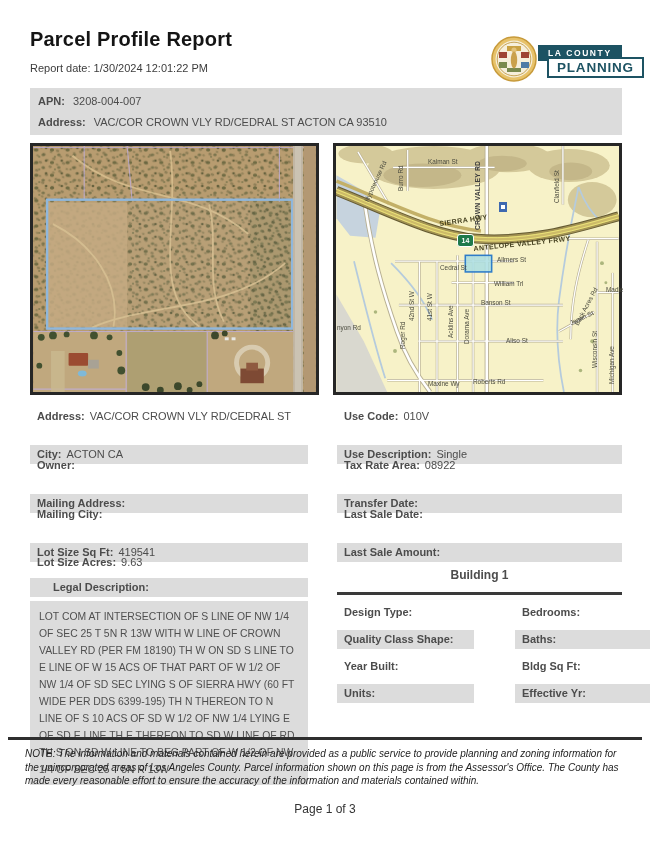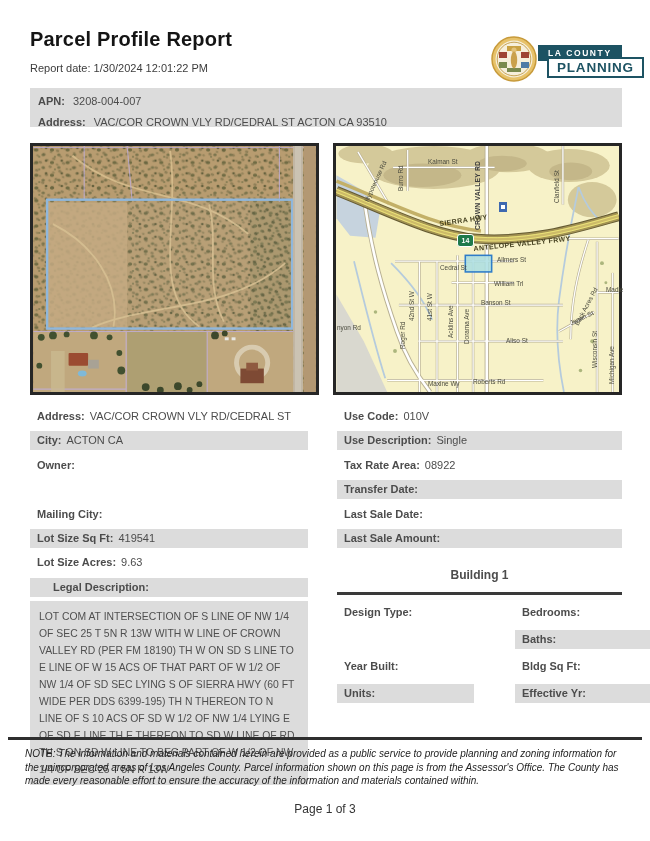--- a/index.html
+++ b/index.html
@@ -9,21 +9,21 @@
   
   .title{position:absolute;left:30px;top:28px;font-size:20px;font-weight:bold;color:#141414;letter-spacing:.2px;}
   .report-date{position:absolute;left:30px;top:62px;font-size:11px;color:#3c3c3c;}
   .seal{position:absolute;left:491px;top:36px;width:46px;height:46px;}
   .lacounty-box{position:absolute;left:538px;top:45px;background:#1d5363;color:#fff;
     font-size:8.5px;font-weight:bold;letter-spacing:1.6px;padding:3px 10px;}
   .planning-box{position:absolute;left:547px;top:57px;background:#fff;color:#1d5363;
     border:2px solid #1d5363;font-size:13.5px;font-weight:bold;letter-spacing:.8px;padding:1px 8px;}
 
   
-  .banner{position:absolute;left:30px;top:88px;width:592px;height:39px;background:#dcdcdc;}
+  .banner{position:absolute;left:30px;top:88px;width:592px;height:47px;background:#dcdcdc;}
   .banner-row{position:absolute;left:8px;font-size:11px;white-space:nowrap;}
   .banner-row.r0{top:7px;}
   .banner-row.r1{top:28px;}
   .lbl{font-weight:bold;color:#4c4c4c;}
   .val{color:#4c4c4c;margin-left:8px;}
 
   
   .imgbox{position:absolute;top:143px;width:283px;height:246px;border:3px solid #262626;background:#b89c70;}
   .imgbox.aerial{left:30px;}
   .imgbox.map{left:333px;background:#f7f2c8;}
@@ -33,21 +33,21 @@
     transform-origin:left bottom;}
   .mlbl.hwy{font-size:7px;font-weight:bold;color:#45401f;letter-spacing:.4px;}
   .mlbl.major{font-size:6.8px;font-weight:bold;color:#3e3e3e;letter-spacing:.2px;}
   .shield{position:absolute;left:121px;top:88px;width:15px;height:11px;background:#1e7a4b;border:1px solid #fff;
     border-radius:3px;color:#fff;font-size:7px;font-weight:bold;text-align:center;line-height:11px;}
   .fwy-sign{position:absolute;left:163px;top:56px;width:8px;height:10px;background:#3e69b0;}
   .fwy-sign i{position:absolute;left:2px;top:3px;width:4px;height:4px;background:#fff;display:block;}
 
   
   .frow{position:absolute;height:19px;line-height:19px;font-size:11px;padding-left:7px;white-space:nowrap;box-sizing:border-box;}
-  .frow.gray{background:#dcdcdc;}
+  .frow.gray{background:#dcdcdc;margin-top:14px;}
   .frow .val{margin-left:5px;}
   .colL{left:30px;width:278px;}
   .colR{left:337px;width:285px;}
 
   .legal-label{position:absolute;left:30px;top:578px;width:278px;height:19px;line-height:19px;
     background:#dcdcdc;font-size:11px;font-weight:bold;padding-left:23px;box-sizing:border-box;color:#4c4c4c;}
   .legal-text{position:absolute;left:30px;top:601px;width:278px;background:#dcdcdc;
     font-size:10.4px;line-height:17px;color:#4f4f4f;padding:7px 9px;box-sizing:border-box;}
 
   .bld-title{position:absolute;left:337px;top:568px;width:285px;text-align:center;
@@ -295,38 +295,40 @@
         <span class="mlbl" style="left: 236px; top: 173px; transform: rotate(-25deg);">Jenan St</span>
         <span class="mlbl" style="left: 263px; top: 214px; transform: rotate(-90deg);">Wisconsin St</span>
         <span class="mlbl" style="left: 280px; top: 230px; transform: rotate(-90deg);">Michigan Ave</span>
         <span class="mlbl" style="left: 270px; top: 140px;">Madle</span>
       </div>
   </div>
 
   <div class="frow colL" style="top:407px"><span class="lbl">Address:</span><span class="val">VAC/COR CROWN VLY RD/CEDRAL ST</span></div>
   <div class="frow colL gray" style="top:431px"><span class="lbl">City:</span><span class="val">ACTON CA</span></div>
   <div class="frow colL" style="top:456px"><span class="lbl">Owner:</span><span class="val"></span></div>
+  <div class="frow colL gray" style="top:480px"><span class="lbl">Mailing Address:</span><span class="val"></span></div>
   <div class="frow colL" style="top:505px"><span class="lbl">Mailing City:</span><span class="val"></span></div>
   <div class="frow colL gray" style="top:529px"><span class="lbl">Lot Size Sq Ft:</span><span class="val">419541</span></div>
   <div class="frow colL" style="top:553px"><span class="lbl">Lot Size Acres:</span><span class="val">9.63</span></div>
 
   <div class="legal-label">Legal Description:</div>
   <div class="legal-text">LOT COM AT INTERSECTION OF S LINE OF NW 1/4 OF SEC 25 T 5N R 13W WITH W LINE OF CROWN VALLEY RD (PER FM 18190) TH W ON SD S LINE TO E LINE OF W 15 ACS OF THAT PART OF W 1/2 OF NW 1/4 OF SD SEC LYING S OF SIERRA HWY (60 FT WIDE PER DDS 6399-195) TH N THEREON TO N LINE OF S 10 ACS OF SD W 1/2 OF NW 1/4 LYING E OF SD E LINE TH E THEREON TO SD W LINE OF RD TH S ON SD W LINE TO BEG  PART OF W 1/2 OF NW 1/4 OF SEC   25 T   5N R 13W</div>
 
   <div class="frow colR" style="top:407px"><span class="lbl">Use Code:</span><span class="val">010V</span></div>
   <div class="frow colR gray" style="top:431px"><span class="lbl">Use Description:</span><span class="val">Single</span></div>
   <div class="frow colR" style="top:456px"><span class="lbl">Tax Rate Area:</span><span class="val">08922</span></div>
   <div class="frow colR gray" style="top:480px"><span class="lbl">Transfer Date:</span><span class="val"></span></div>
   <div class="frow colR" style="top:505px"><span class="lbl">Last Sale Date:</span><span class="val"></span></div>
   <div class="frow colR gray" style="top:529px"><span class="lbl">Last Sale Amount:</span><span class="val"></span></div>
 
   <div class="bld-title">Building 1</div>
   <div class="bld-divider"></div>
   <div class="bcell bcolA" style="top:603px">Design Type:</div>
   <div class="bcell bcolB" style="top:603px">Bedrooms:</div>
+  <div class="bcell bcolA gray" style="top:630px">Quality Class Shape:</div>
   <div class="bcell bcolB gray" style="top:630px">Baths:</div>
   <div class="bcell bcolA" style="top:657px">Year Built:</div>
   <div class="bcell bcolB" style="top:657px">Bldg Sq Ft:</div>
   <div class="bcell bcolA gray" style="top:684px">Units:</div>
   <div class="bcell bcolB gray" style="top:684px">Effective Yr:</div>
 
   <div class="foot-line"></div>
   <div class="foot-note">NOTE: The information and materials contained herein are provided as a public service to provide planning and zoning information for the unincorporated areas of Los Angeles County. Parcel information shown on this page is from the Assessor's Office. The County has made every reasonable effort to ensure the accuracy of the information and materials contained within.</div>
   <div class="page-num">Page 1 of 3</div>
 

